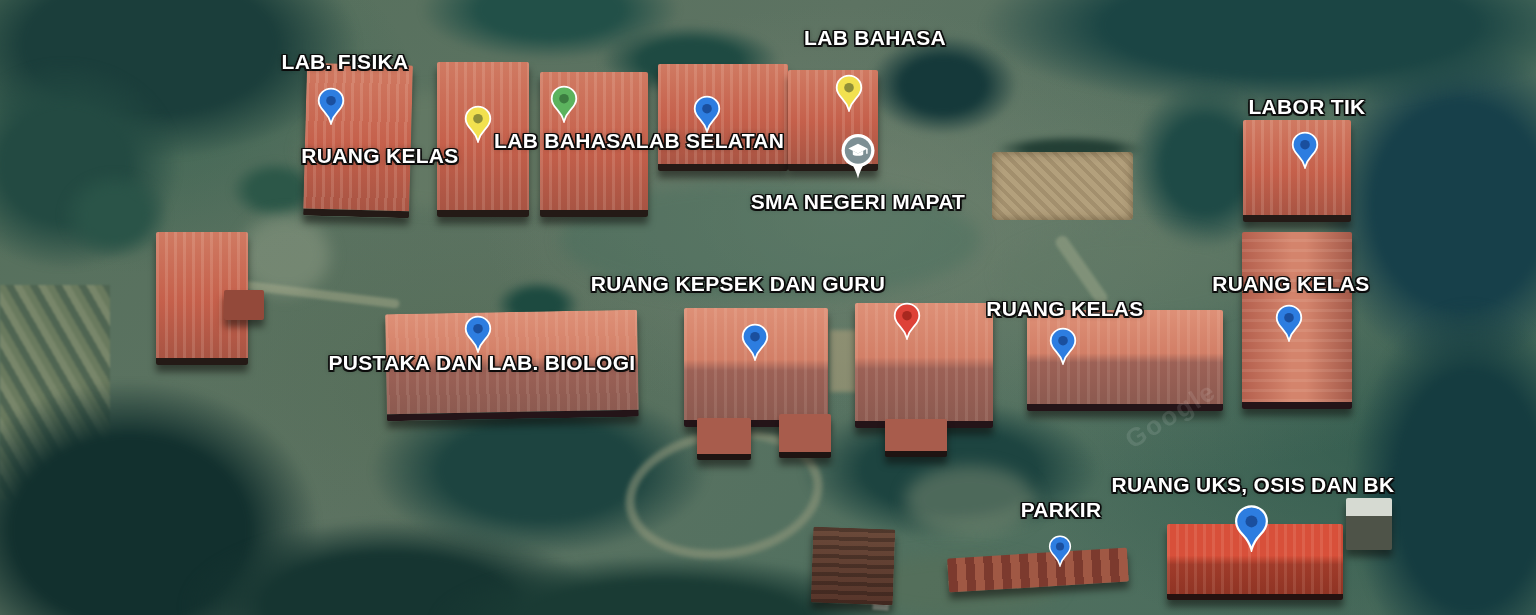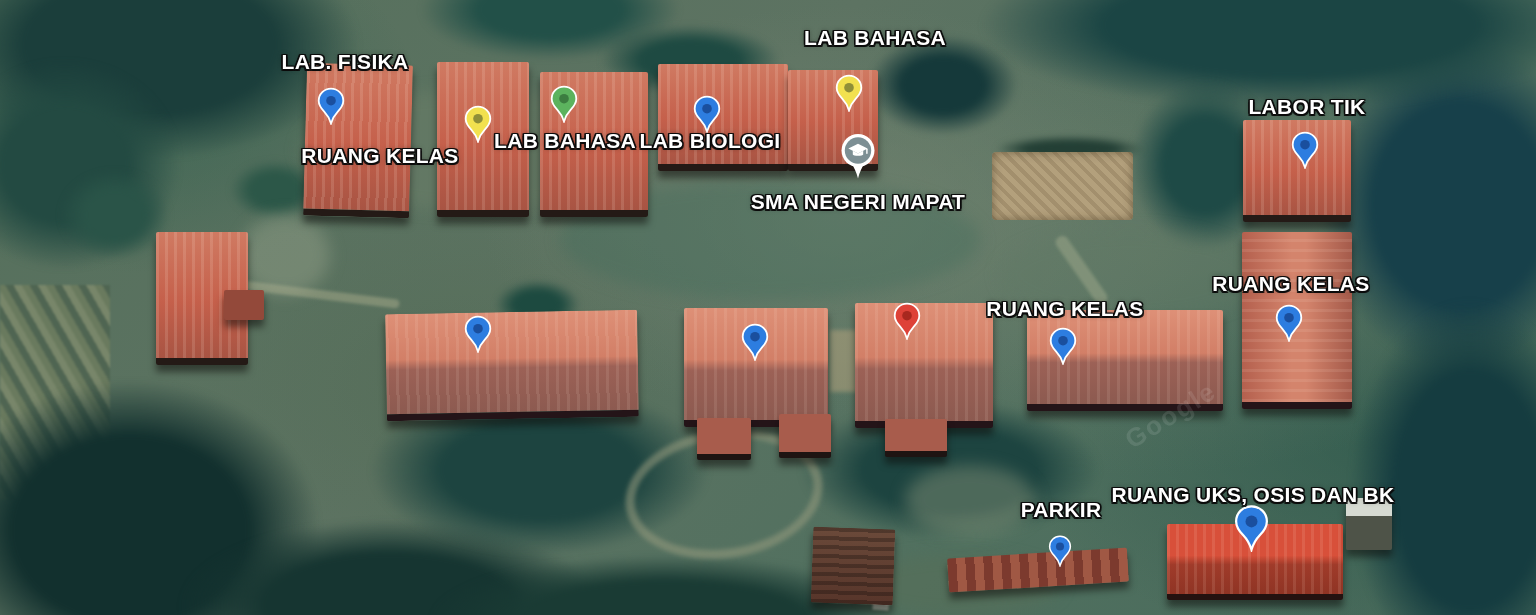--- a/index.html
+++ b/index.html
@@ -204,25 +204,27 @@
         <path d="M20 11.8 L29.6 16.6 L20 21.4 L10.4 16.6 Z" fill="#ffffff"></path>
         <path d="M14.8 18.8 L14.8 22.4 C14.8 24.2 25.2 24.2 25.2 22.4 L25.2 18.8 L20 21.4 Z" fill="#ffffff"></path>
         <rect x="28.2" y="16.6" width="1.4" height="5.4" rx=".7" fill="#ffffff"></rect>
       </g>
     </svg>
   </div>
 
   <div class="lbl" style="left:333px;top:50px;margin-left:12px;">LAB. FISIKA</div>
   <div class="lbl" style="left:380px;top:144px;">RUANG KELAS</div>
   <div class="lbl" style="left:565px;top:129px;">LAB BAHASA</div>
-  <div class="lbl" style="left:710px;top:129px;">LAB BIOLOGI</div>
+  <div class="lbl" style="left:710px;top:129px;">LAB SELATAN</div>
   <div class="lbl" style="left:851px;top:26px;margin-left:24px;">LAB BAHASA</div>
   <div class="lbl" style="left:1307px;top:95px;">LABOR TIK</div>
+  <div class="lbl" style="left:738px;top:272px;">RUANG KEPSEK DAN GURU</div>
+  <div class="lbl" style="left:482px;top:351px;">PUSTAKA DAN LAB. BIOLOGI</div>
   <div class="lbl" style="left:1065px;top:297px;">RUANG KELAS</div>
   <div class="lbl" style="left:1291px;top:272px;">RUANG KELAS</div>
   <div class="lbl" style="left:1061px;top:498px;text-align:right;">PARKIR</div>
-  <div class="lbl" style="left:1253px;top:483px;">RUANG UKS, OSIS DAN BK</div>
+  <div class="lbl" style="left:1253px;top:473px;">RUANG UKS, OSIS DAN BK</div>
 
   <div class="lbl" style="left:858px;top:192px;text-align:left;line-height:20px;">
     <div>SMA NEGERI MAPAT</div>
   </div>
 
 </div>
 
 </body></html>

